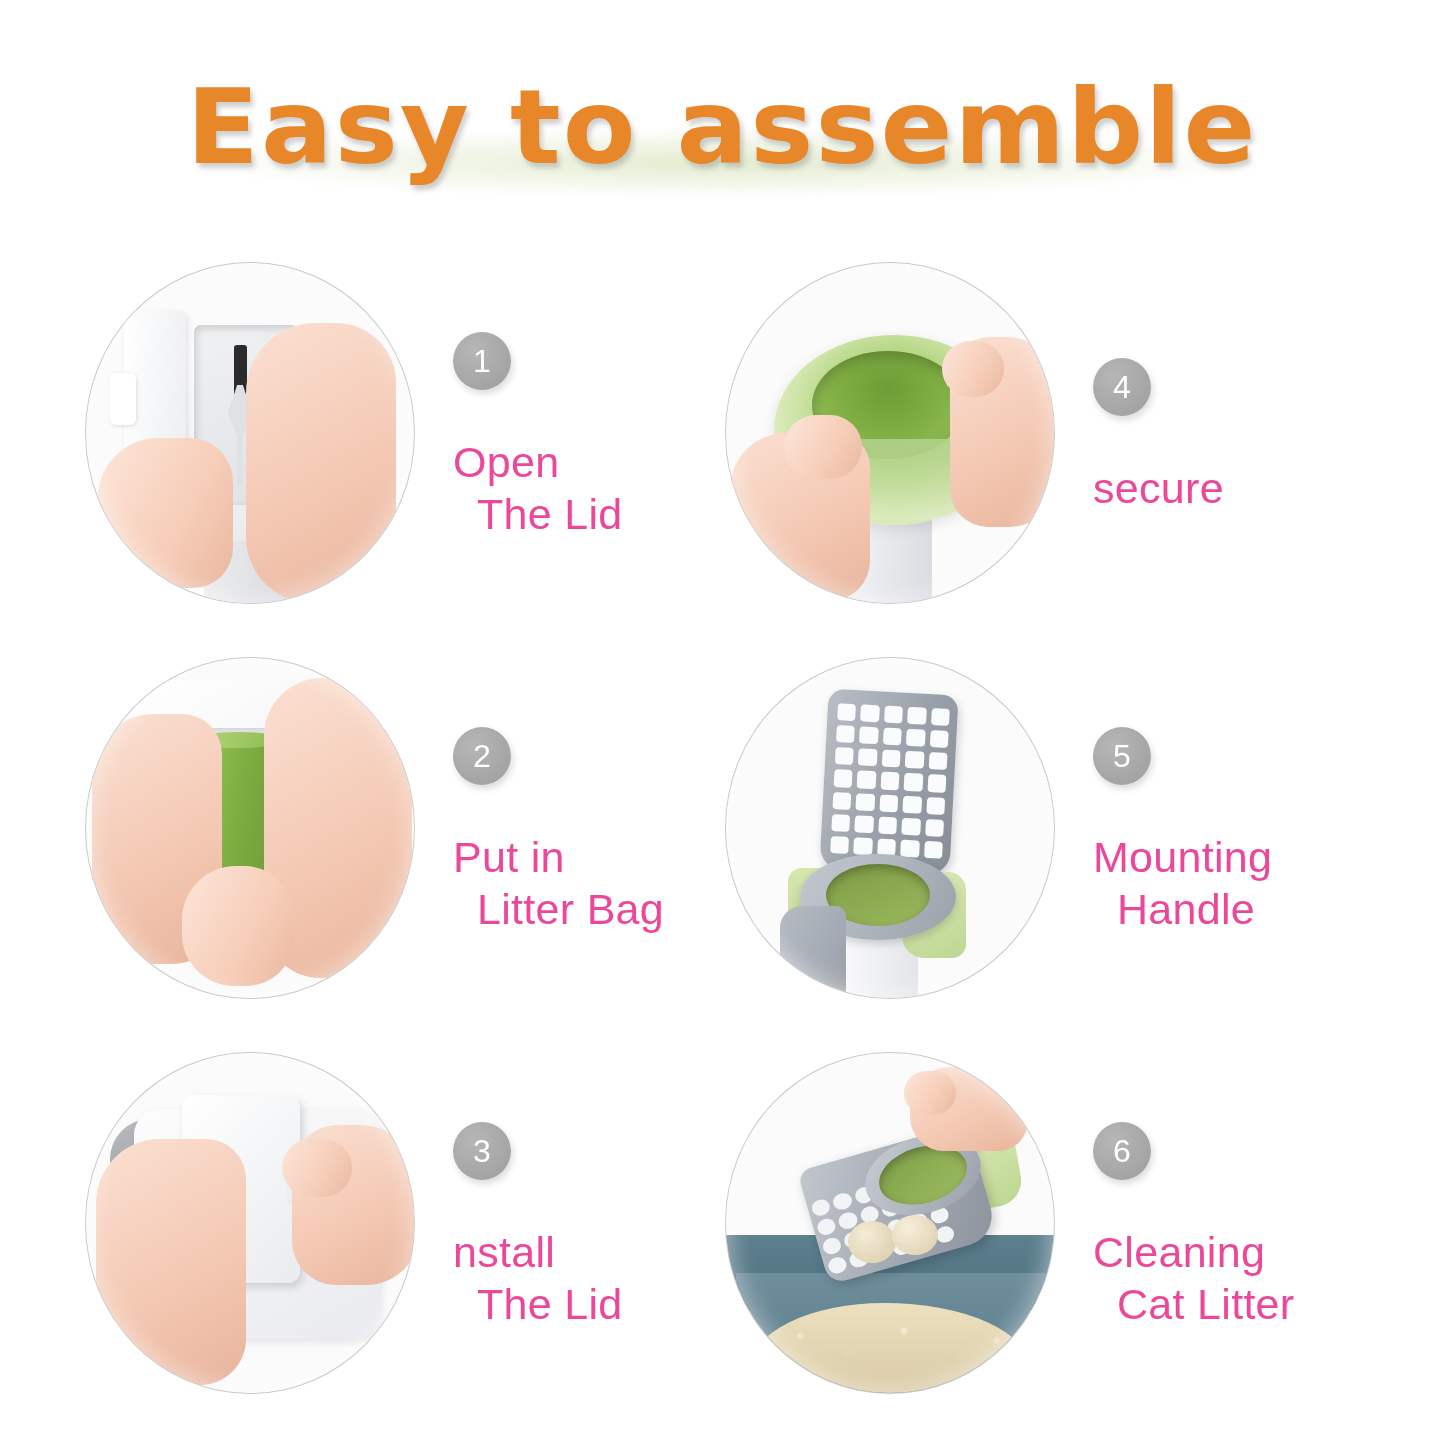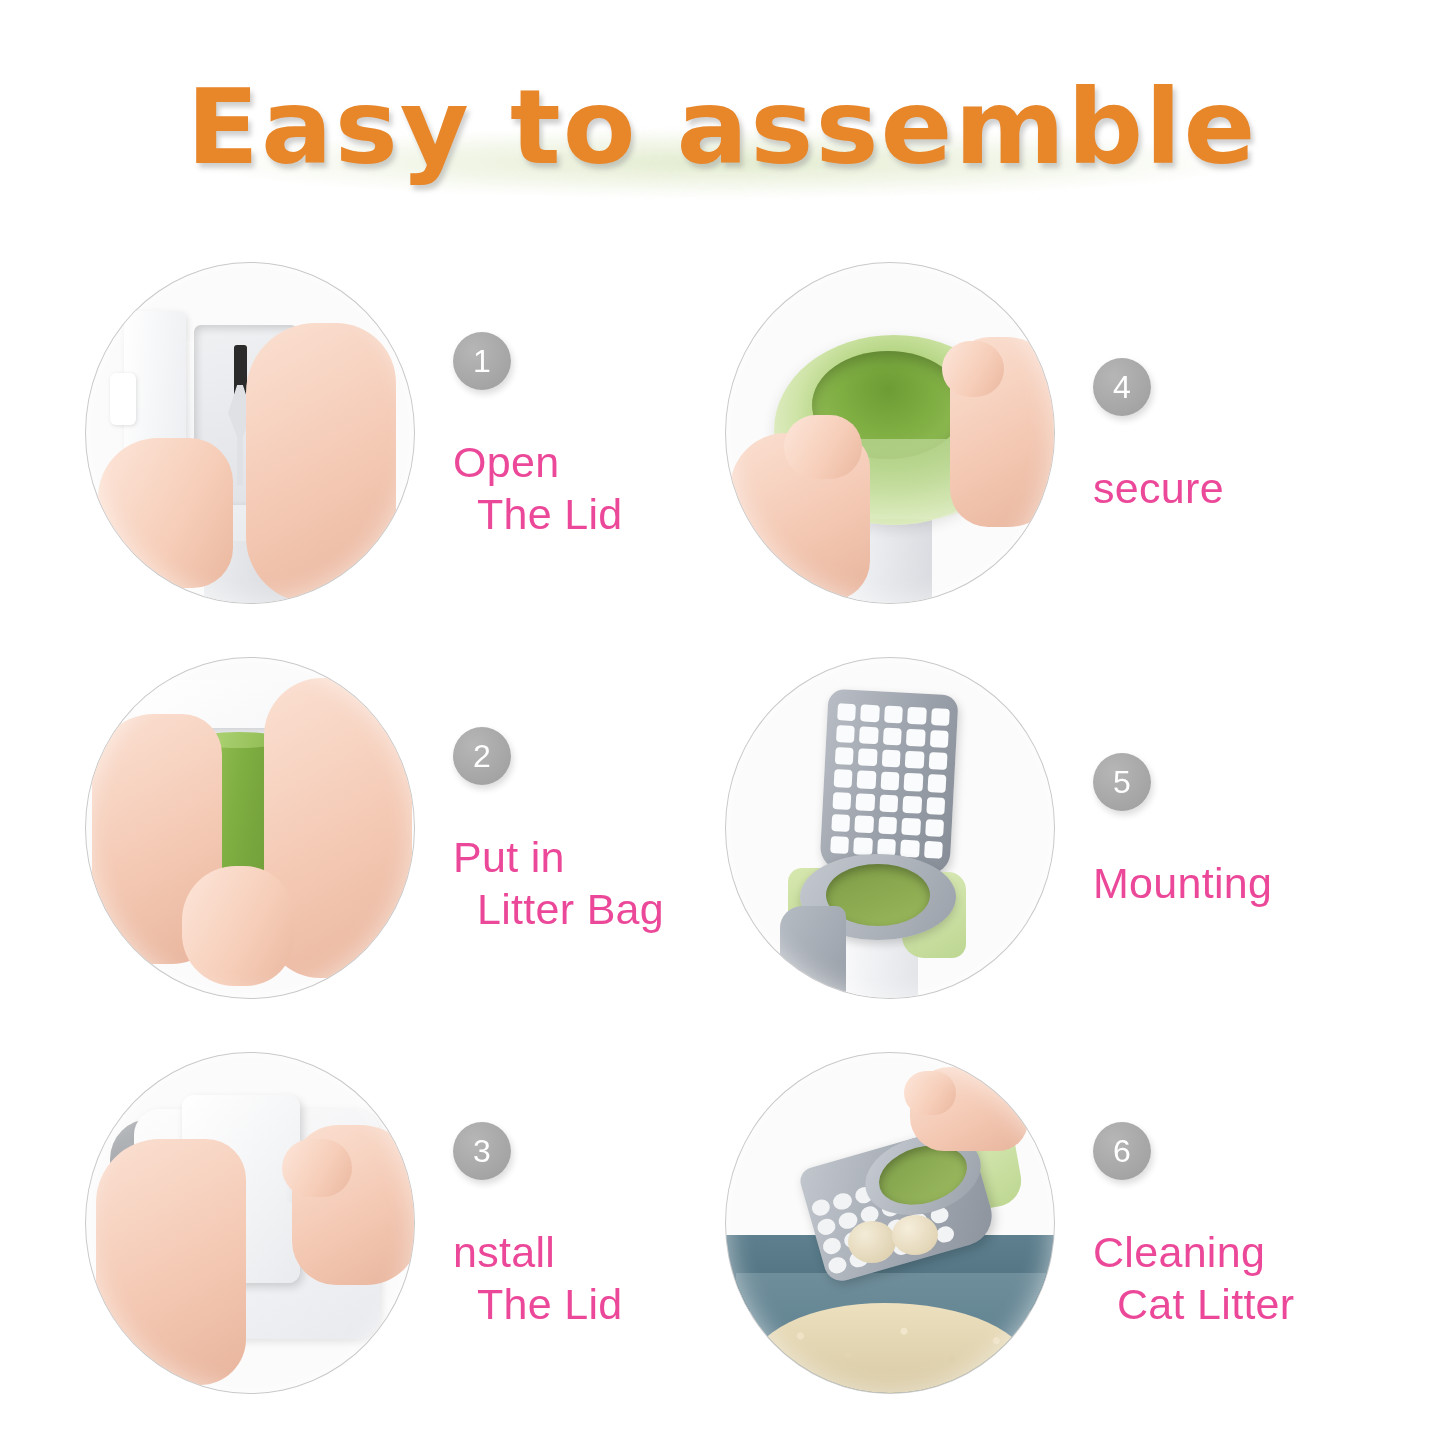--- a/index.html
+++ b/index.html
@@ -335,20 +335,21 @@
         <div class="sh s5-bag1"></div>
         <div class="sh s5-bag2"></div>
         <div class="sh s5-collar"></div>
         <div class="sh s5-hole"></div>
         <div class="sh s5-hand"></div>
       </div>
       <div class="caption">
         <div class="badge">5</div>
         <div class="cap-lines">
           <span>Mounting</span>
+          <span class="l2">Handle</span>
         </div>
       </div>
     </div>
 
     <div class="step col-left row-3">
       <div class="photo">
         <div class="sh s3-rim"></div>
         <div class="sh s3-base"></div>
         <div class="sh s3-lid"></div>
         <div class="sh s3-clip"></div>

